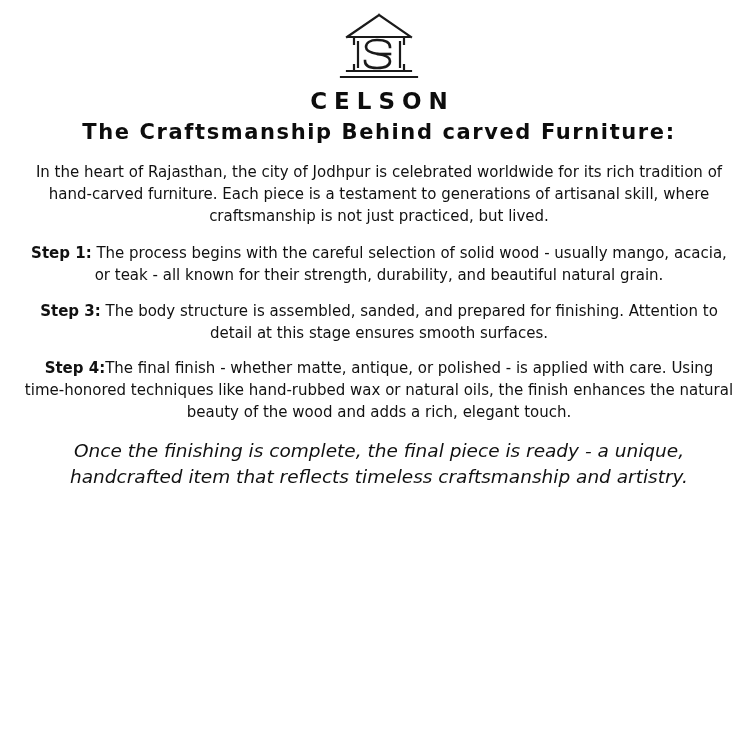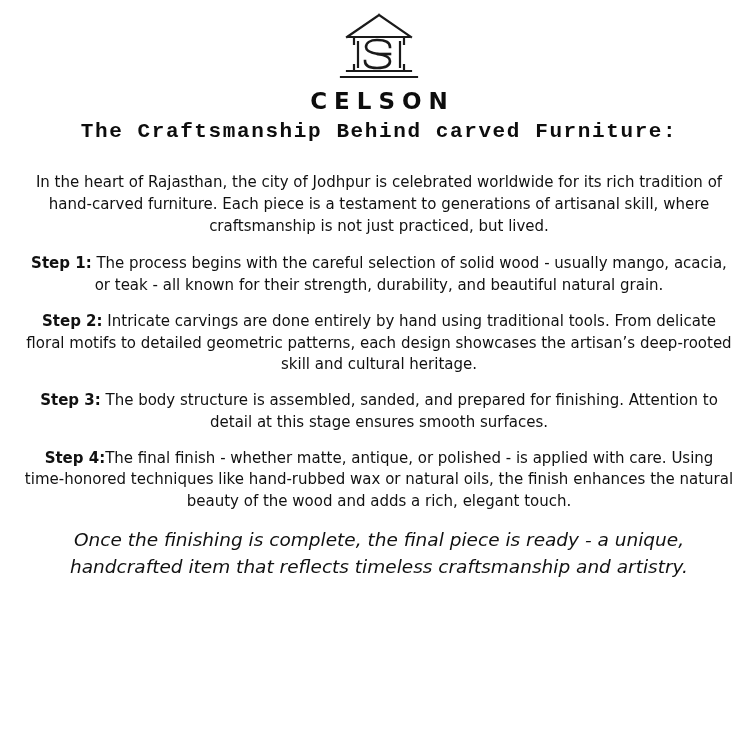--- a/index.html
+++ b/index.html
@@ -40,24 +40,23 @@
     text-align: center;
     margin-top: 2px;
     margin-bottom: 6px;
     color: #0d0d0d;
   }
   .headline {
     font-size: 21px;
     font-weight: bold;
     letter-spacing: 1.6px;
     text-align: center;
-    margin-bottom: 29px;
+    margin-bottom: 18px;
     color: #0d0d0d;
     white-space: nowrap;
-    font-family: Liberation Mono, monospace;
   }
   .para {
     font-size: 15px;
     line-height: 1.45;
     text-align: center;
     margin: 0 0 16px 0;
     max-width: 716px;
     color: #111111;
   }
   .para.tight {
@@ -105,23 +104,20 @@
   <div class="brand">CELSON</div>
 
   <div class="headline">The Craftsmanship Behind carved Furniture:</div>
 
   <p class="para">In the heart of Rajasthan, the city of Jodhpur is celebrated worldwide for its rich tradition of hand-carved furniture. Each piece is a testament to generations of artisanal skill, where craftsmanship is not just practiced, but lived.</p>
 
   <p class="para tight">
     <span class="step-label">Step 1:</span><span> The process begins with the careful selection of solid wood - usually mango, acacia, or teak - all known for their strength, durability, and beautiful natural grain.</span>
   </p>
 
-  <p class="para tight">
-    <span class="step-label">Step 2:</span><span> Intricate carvings are done entirely by hand using traditional tools. From delicate floral motifs to detailed geometric patterns, each design showcases the artisan’s deep-rooted skill and cultural heritage.</span>
-  </p>
 
   <p class="para tight">
     <span class="step-label">Step 3:</span><span> The body structure is assembled, sanded, and prepared for finishing. Attention to detail at this stage ensures smooth surfaces.</span>
   </p>
 
   <p class="para tight">
     <span class="step-label">Step 4:</span><span>The final finish - whether matte, antique, or polished - is applied with care. Using time-honored techniques like hand-rubbed wax or natural oils, the finish enhances the natural beauty of the wood and adds a rich, elegant touch.</span>
   </p>
 
   <p class="closing">Once the finishing is complete, the final piece is ready - a unique, handcrafted item that reflects timeless craftsmanship and artistry.</p>

